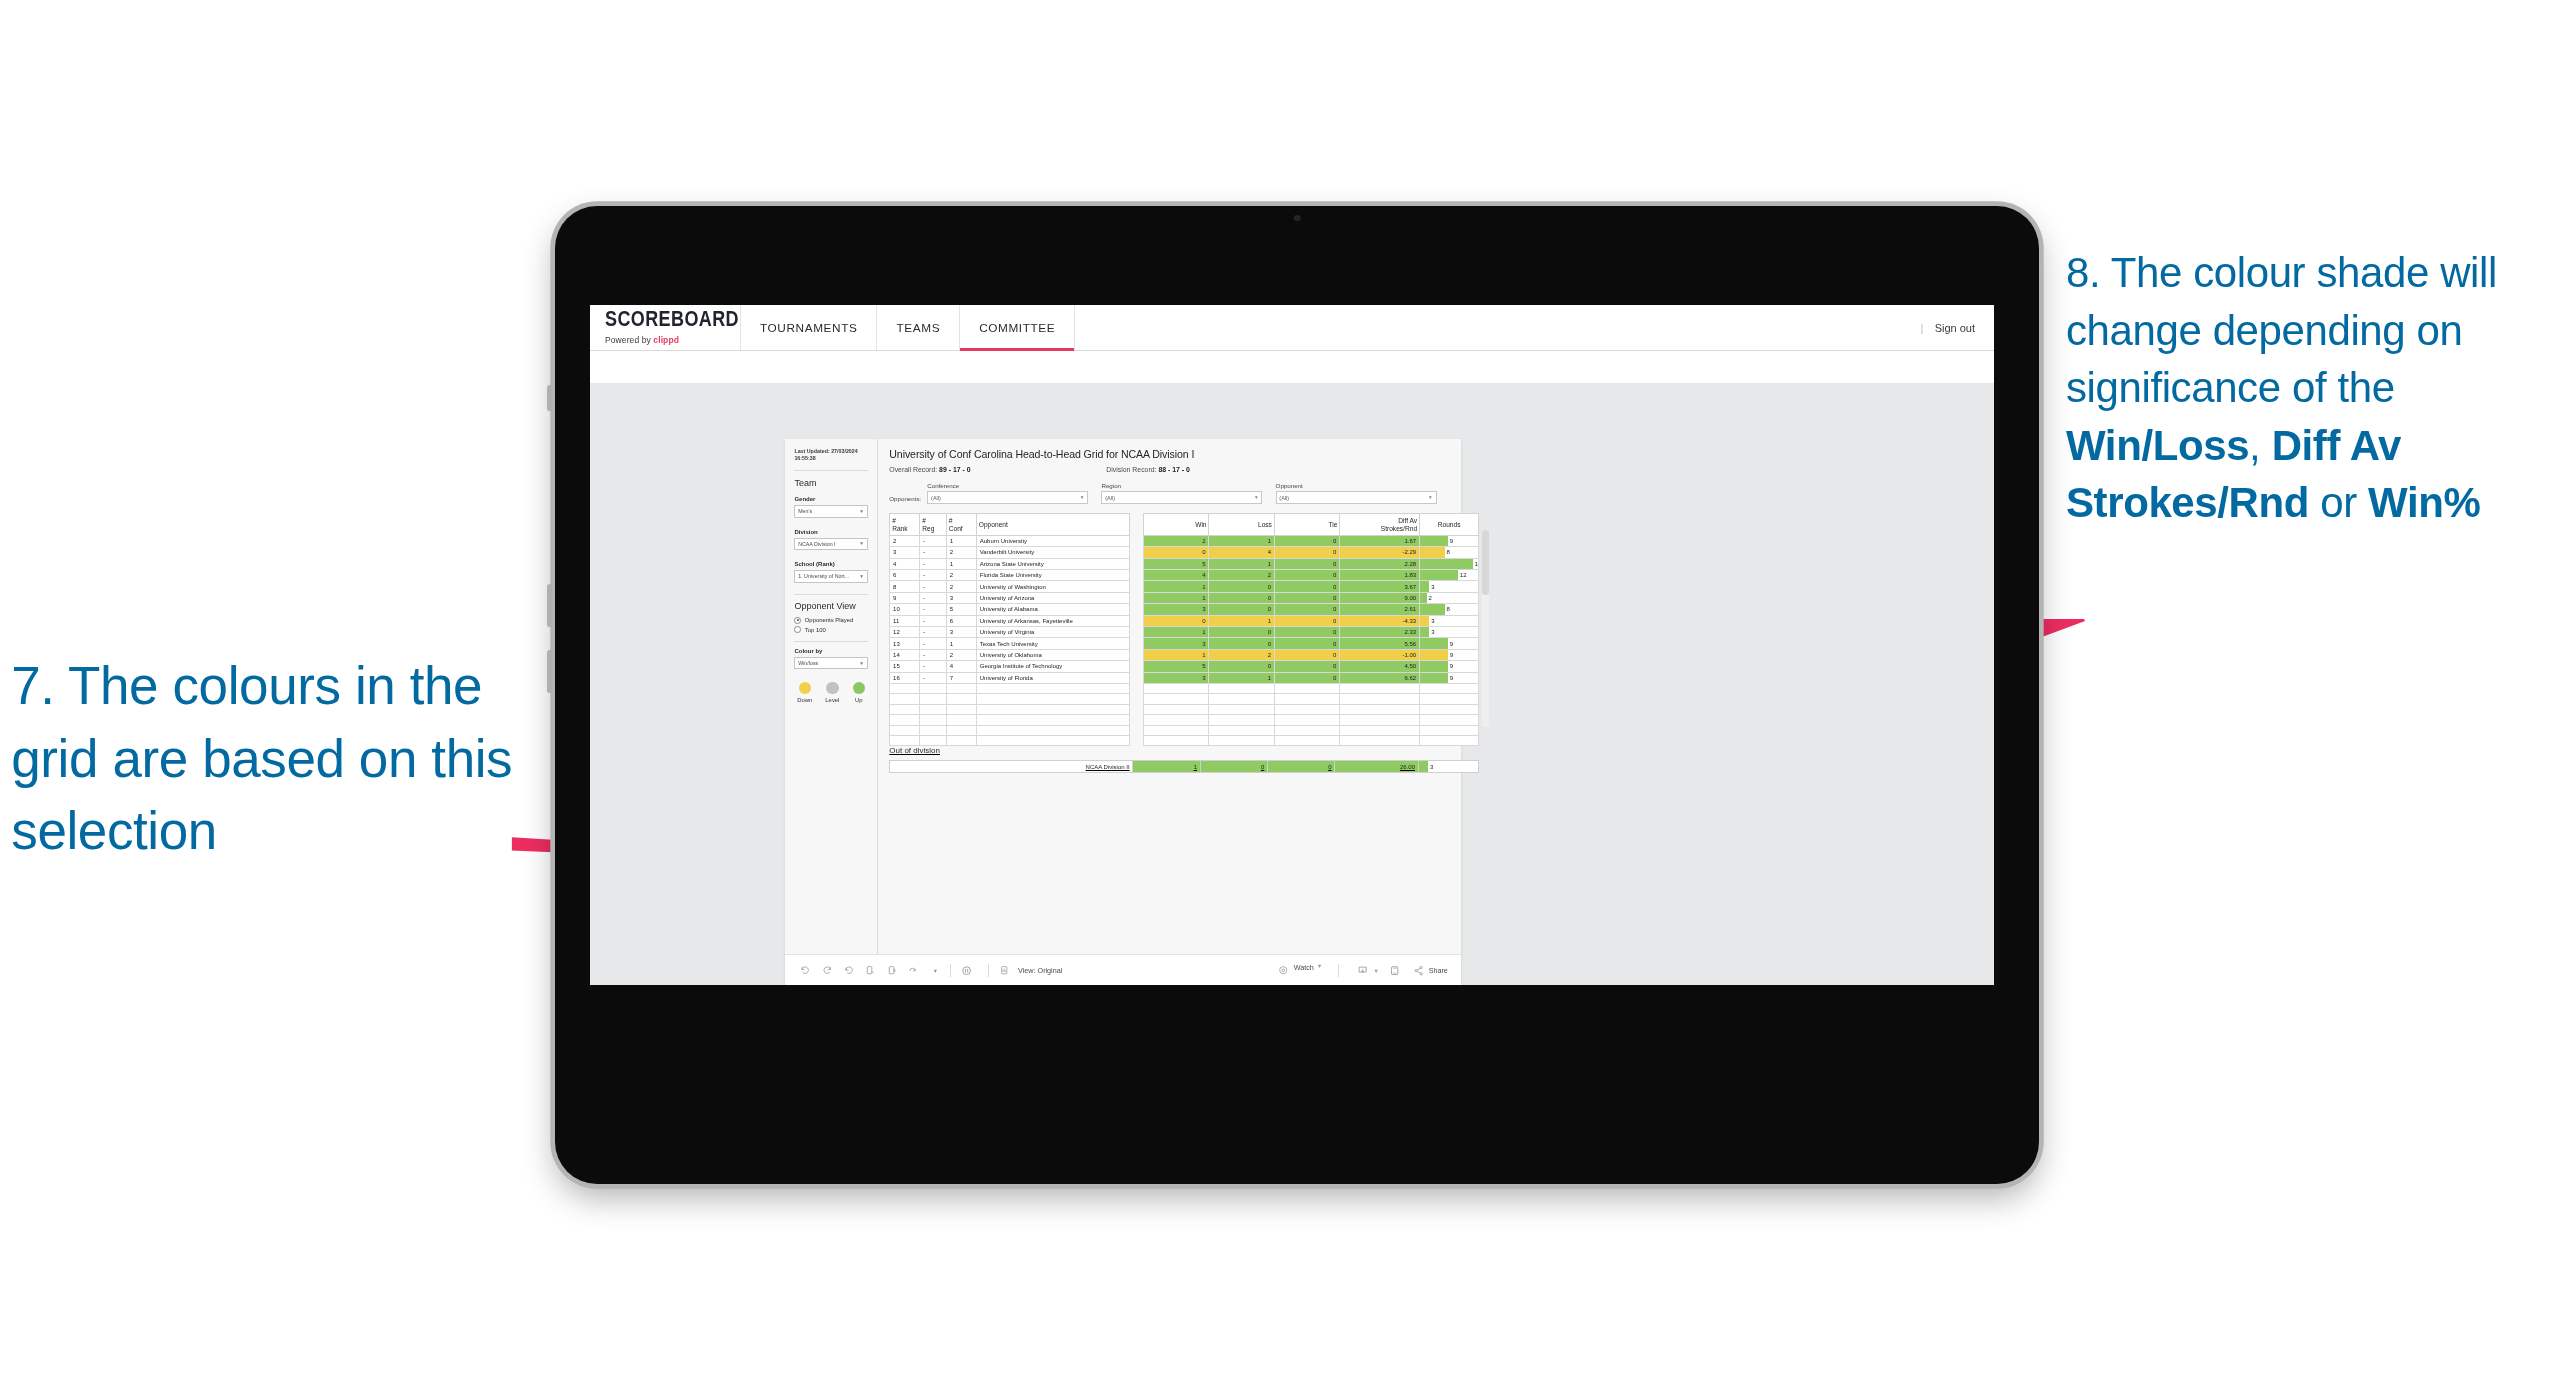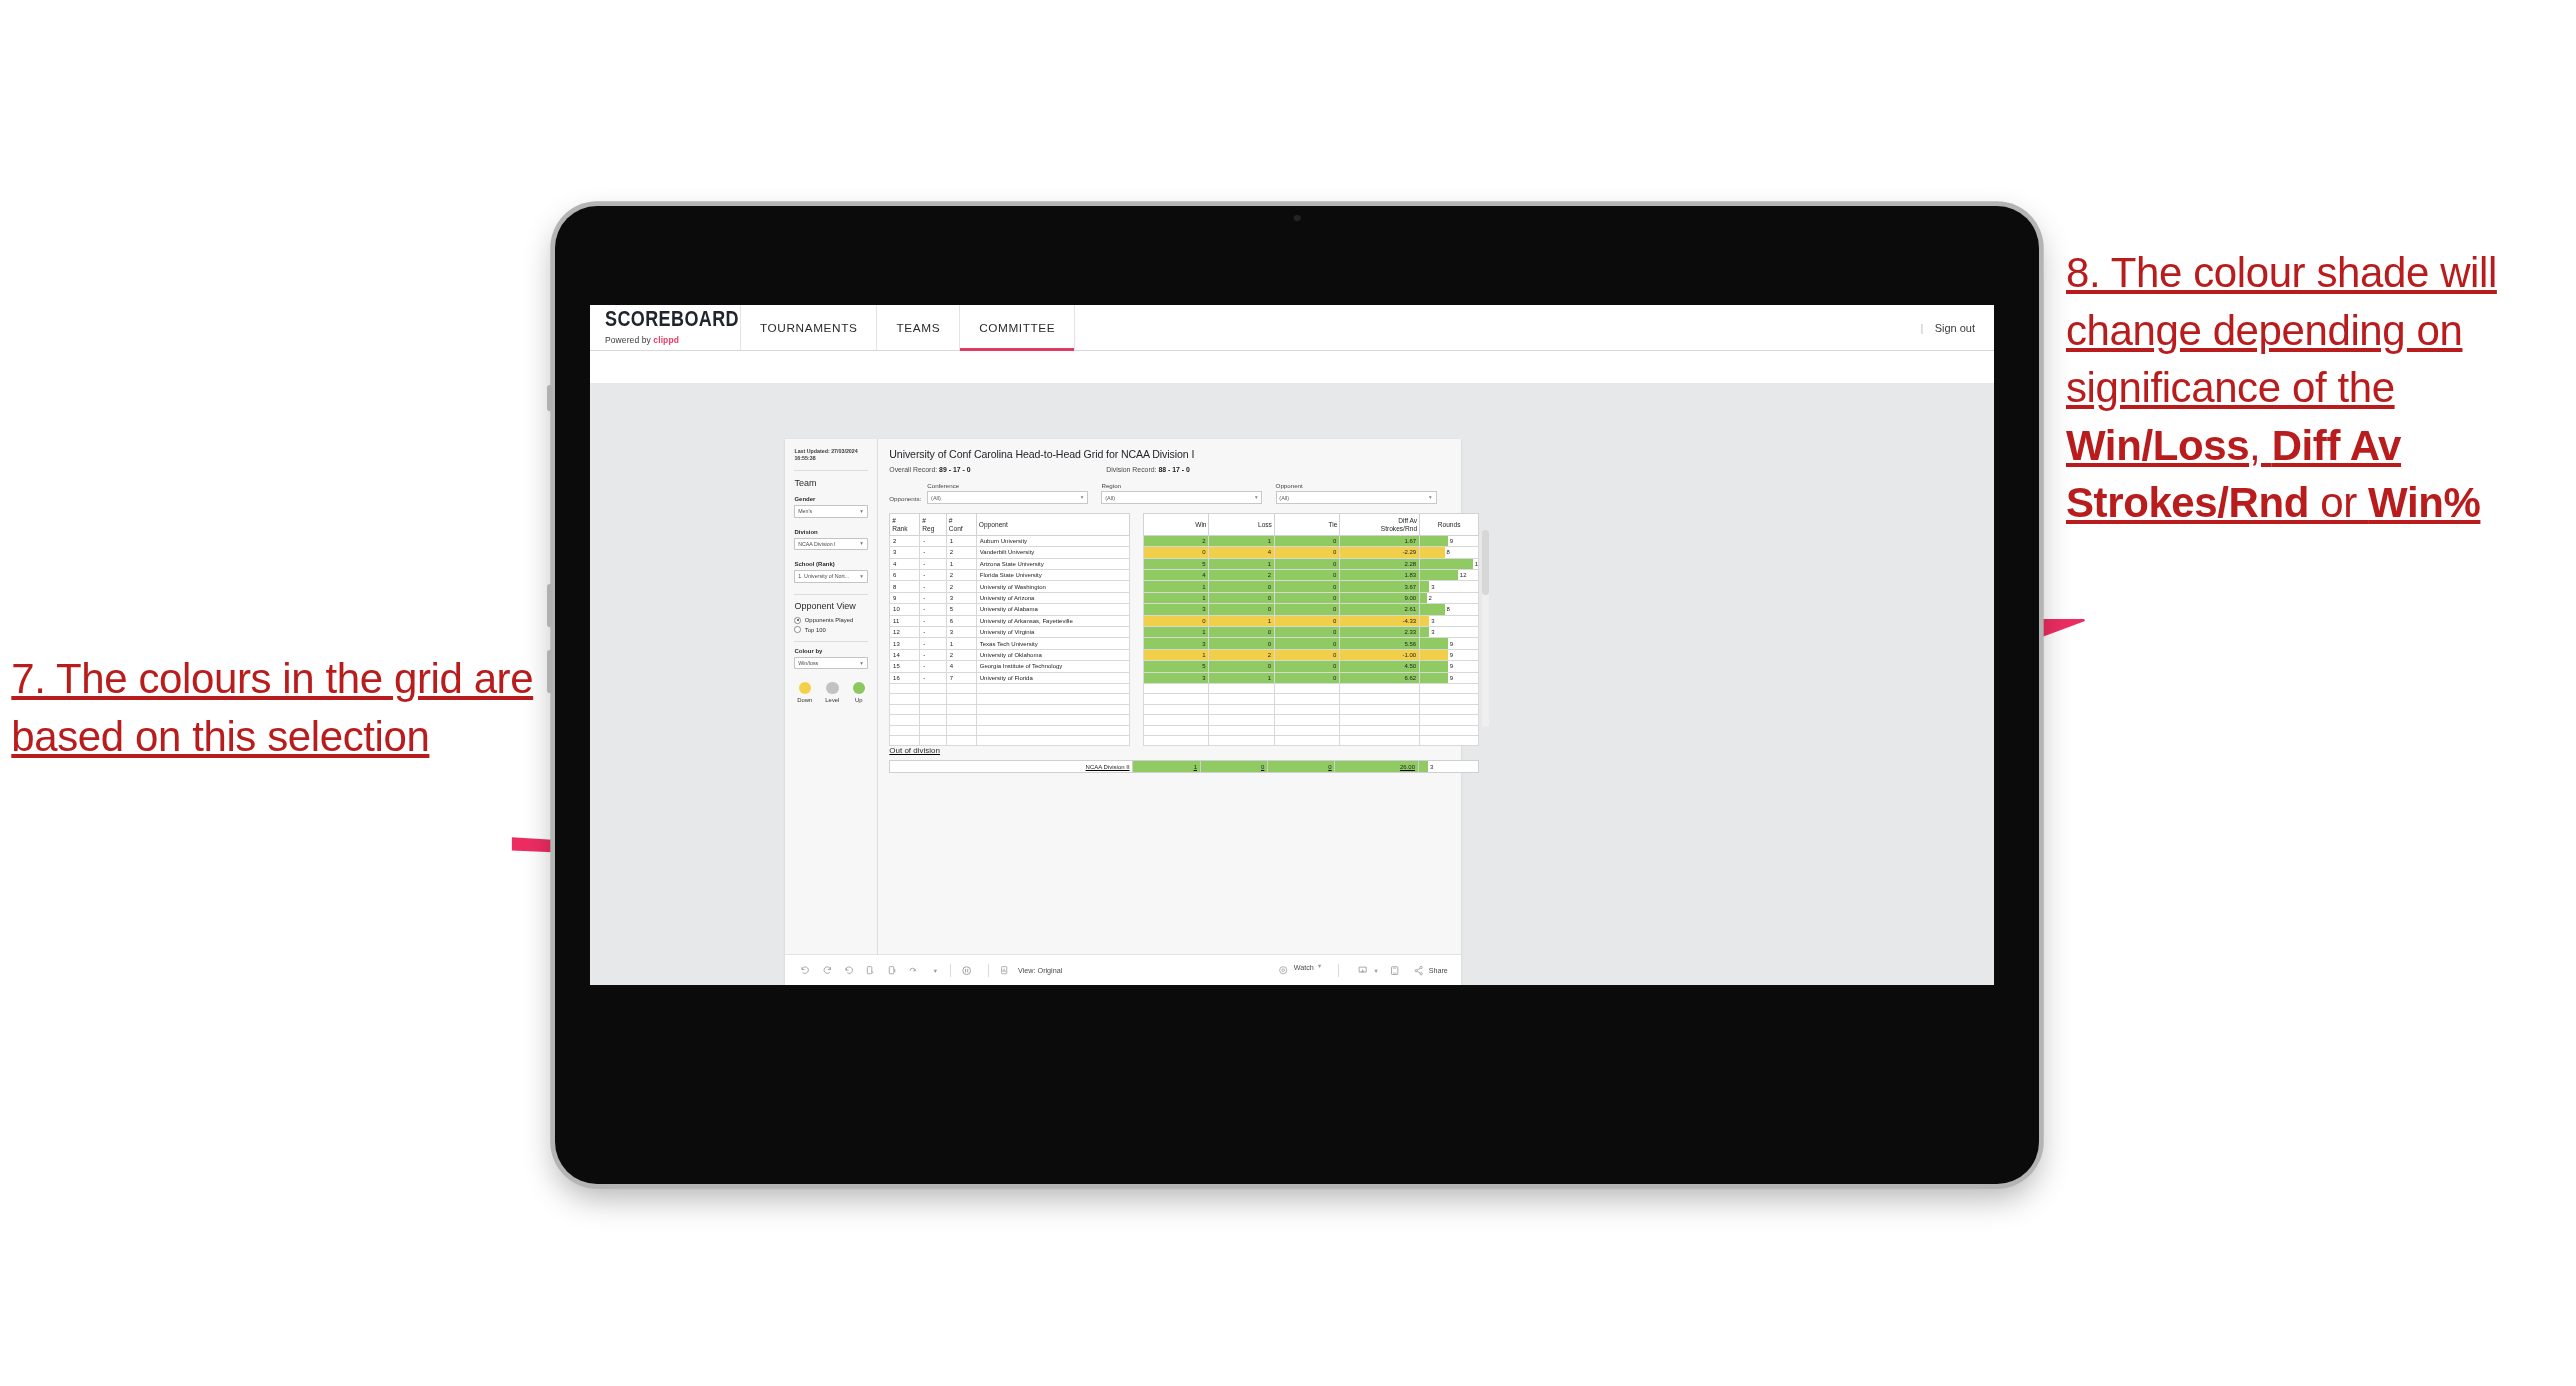--- a/index.html
+++ b/index.html
@@ -1,20 +1,20 @@
 <!DOCTYPE html>
 <html style="font-size:15px"><head>
 <meta charset="utf-8">
 <style>
   html,body{margin:0;padding:0;background:#ffffff;}
   body{width:2576px;height:1386px;overflow:hidden;font-family:"Liberation Sans",sans-serif;position:relative;}
 
   
-  .annot{position:absolute;color:#b91c1c;font-family:"Liberation Sans",sans-serif;font-weight:400;text-decoration:underline;}
-  #annot-left{left:11.3px;top:650px;width:529px;font-size:42px;line-height:1.37;letter-spacing:-0.4px;}
+  .annot{position:absolute;color:#0369a1;font-family:"Liberation Sans",sans-serif;font-weight:400;}
+  #annot-left{left:11.3px;top:650px;width:529px;font-size:53px;line-height:1.37;letter-spacing:-0.4px;}
   #annot-right{left:2066px;top:244px;width:510px;font-size:42px;line-height:1.37;letter-spacing:-0.4px;}
   #annot-right b{font-weight:700;}
 
   .arrow-svg{position:absolute;pointer-events:none;}
 
   
   #tablet{position:absolute;left:555px;top:206px;width:1484px;height:978px;
           background:#0b0b0b;border-radius:42px;
           box-shadow:0 0 0 4.7px #b4b4b4, 0 13.2px 32px rgba(0,0,0,.30);}
   #tablet-notchdot{position:absolute;left:50%;top:8.5px;transform:translateX(-50%);width:6.6px;height:6.6px;border-radius:50%;background:#242424;}

